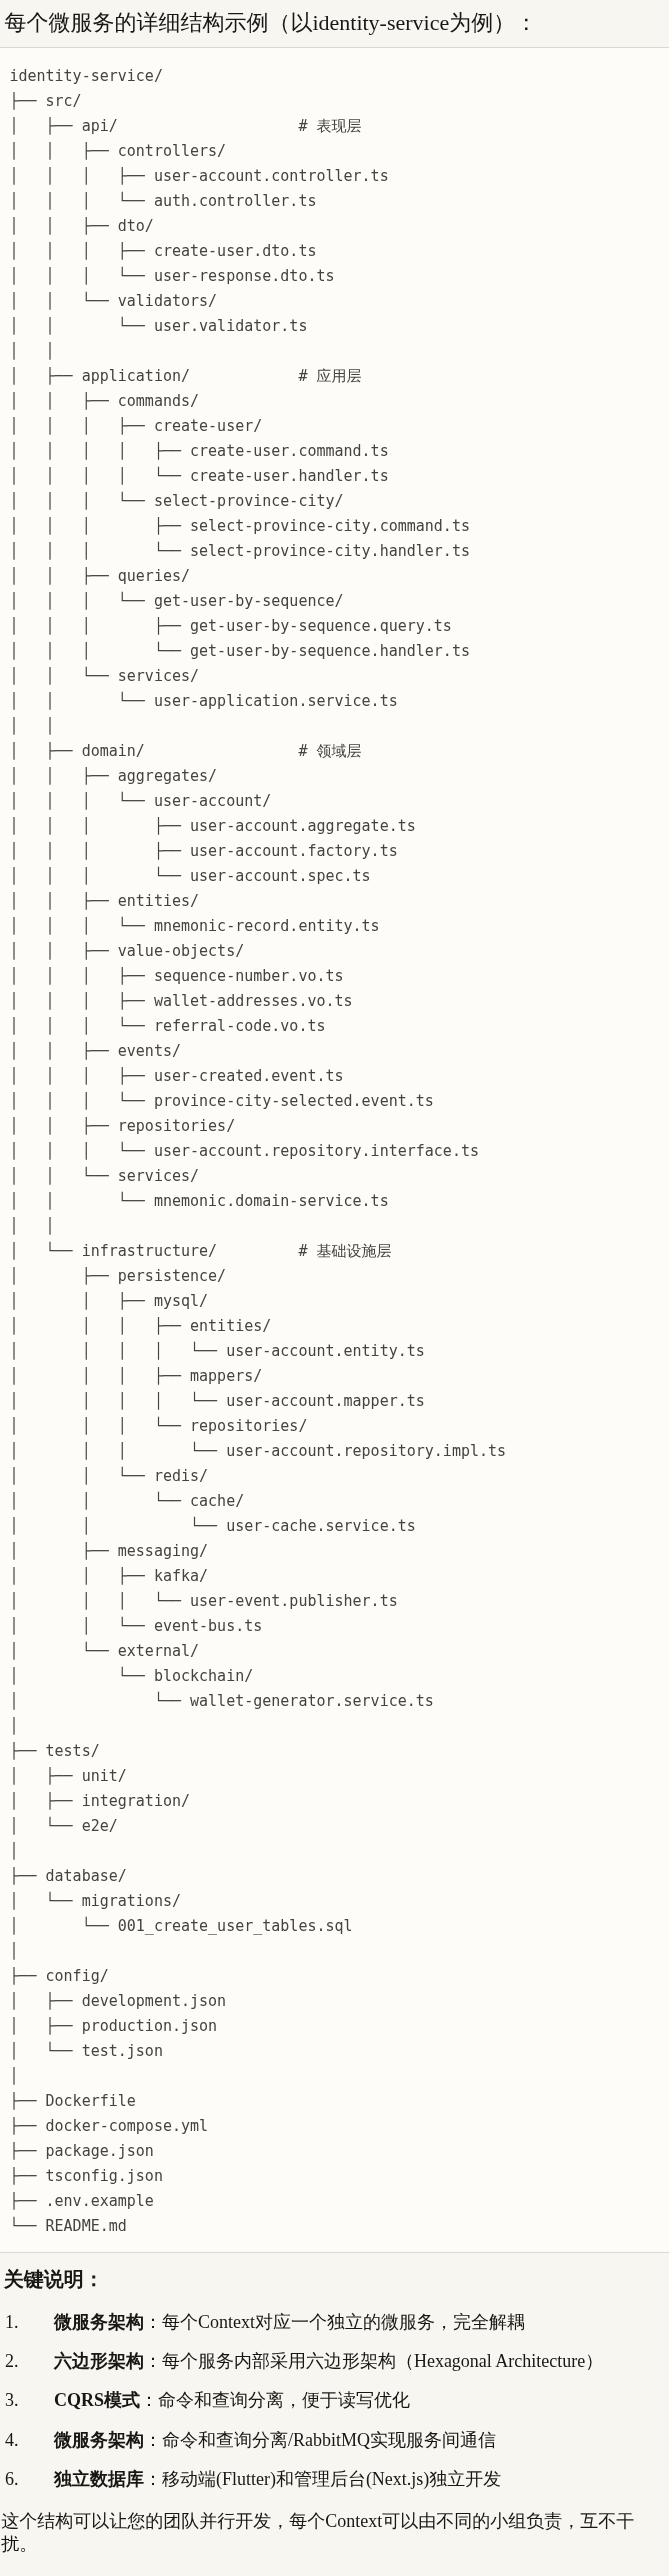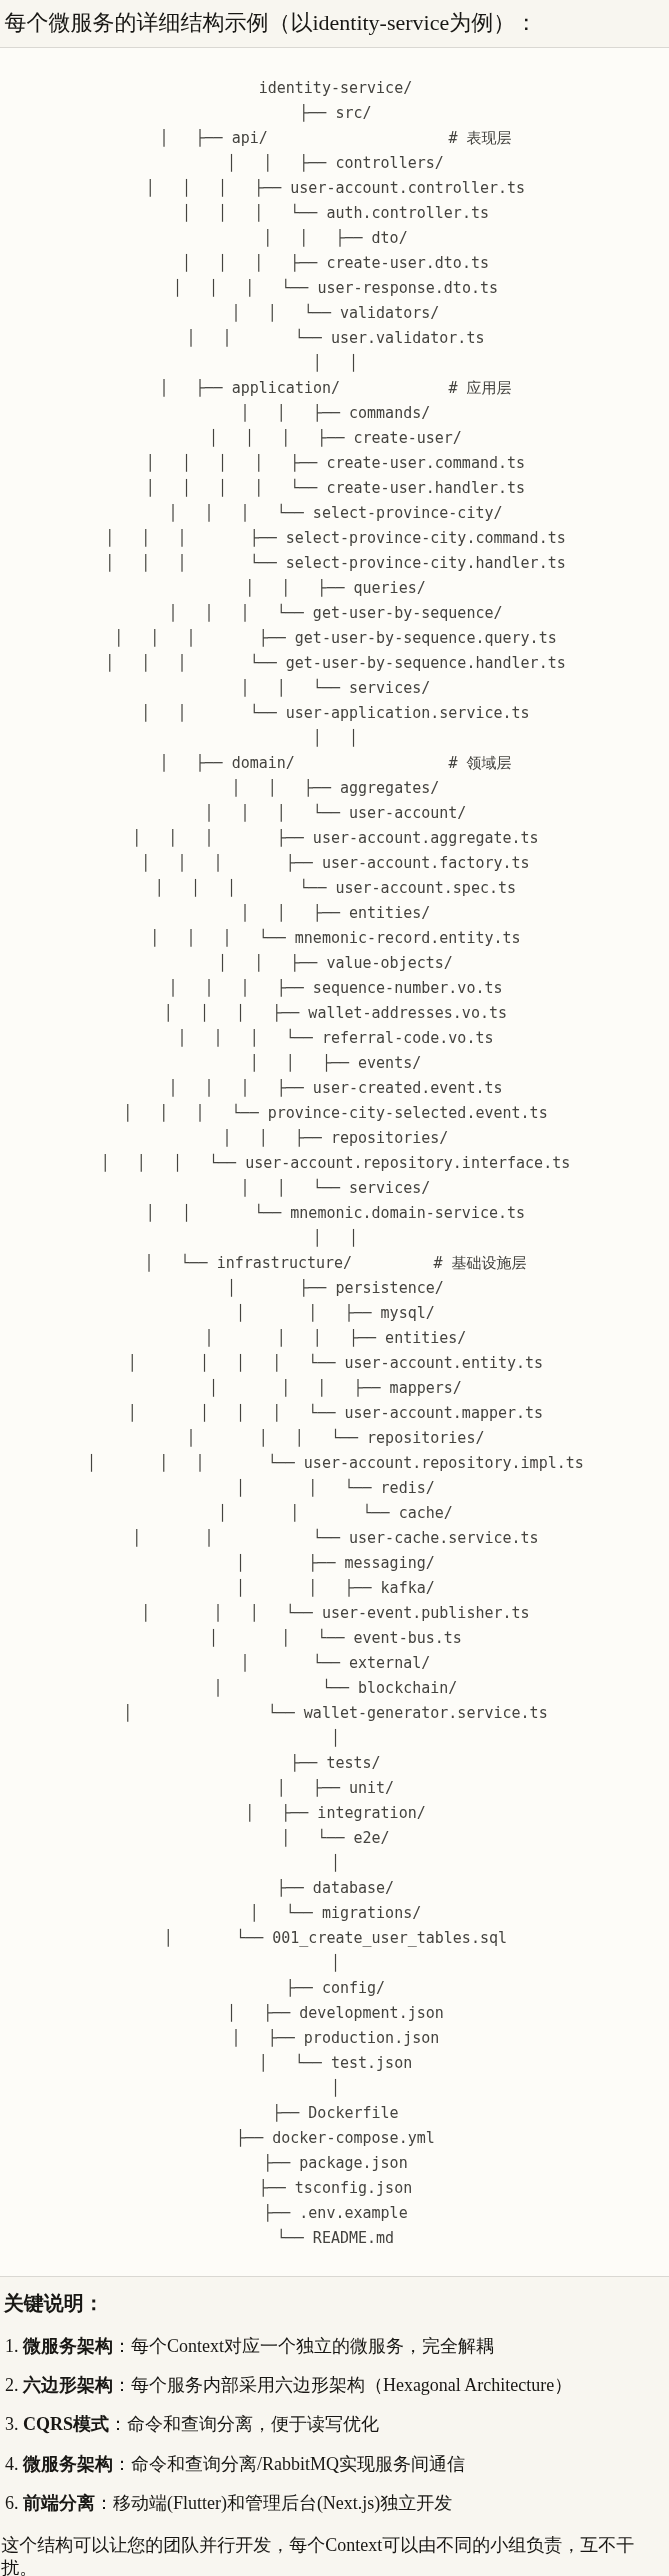--- a/index.html
+++ b/index.html
@@ -22,27 +22,26 @@
     margin: 8.8px 5px 10.6px 4.4px;
   }
   .code-block {
     background: #FDFCF8;
     border-top: 0.6px solid #DAD8D3;
     border-bottom: 0.6px solid #DAD8D3;
     padding: 16.3px 7.5px 12.5px 9.4px;
     overflow: hidden;
   }
   .code-block pre {
-    margin: 12px;
+    margin: 0;
     font-family: "DejaVu Sans Mono", "Liberation Mono", monospace;
     font-size: 15px;
     line-height: 25px;
     color: #44433F;
     white-space: pre;
-    text-align: center;
   }
   .notes-heading {
     font-size: 20px;
     line-height: 26px;
     font-weight: 700;
     margin: 13px 5px 19px 3.8px;
   }
   .notes-list {
     margin: 0;
     padding: 0;
@@ -51,20 +50,21 @@
   .note-item {
     font-size: 18px;
     line-height: 23px;
     margin: 0 5px 16.3px 5px;
   }
   .note-item .num {
     margin-right: 4.4px;
   }
   .note-item .term {
     font-weight: 700;
+    margin-left: 31px;
   }
   .closing-note {
     font-size: 18px;
     line-height: 23px;
     margin: 19.4px 3.8px 0 1.3px;
   }
 </style>
 </head>
 <body>
 
@@ -175,19 +175,19 @@
   <div class="note-item">
     <span class="num">3.</span><span class="term">CQRS模式</span><span class="sep">：</span><span class="text">命令和查询分离，便于读写优化</span>
   </div>
 
   <div class="note-item">
     <span class="num">4.</span><span class="term">微服务架构</span><span class="sep">：</span><span class="text">命令和查询分离/RabbitMQ实现服务间通信</span>
   </div>
 
 
   <div class="note-item">
-    <span class="num">6.</span><span class="term">前端分离</span><span class="sep">：</span><span class="text">移动端(Flutter)和管理后台(Next.js)独立开发</span>
+    <span class="num">6.</span><span class="term">独立数据库</span><span class="sep">：</span><span class="text">移动端(Flutter)和管理后台(Next.js)独立开发</span>
   </div>
 
 </div>
 
 <p class="closing-note">这个结构可以让您的团队并行开发，每个Context可以由不同的小组负责，互不干扰。</p>
 
 
 </body></html>

